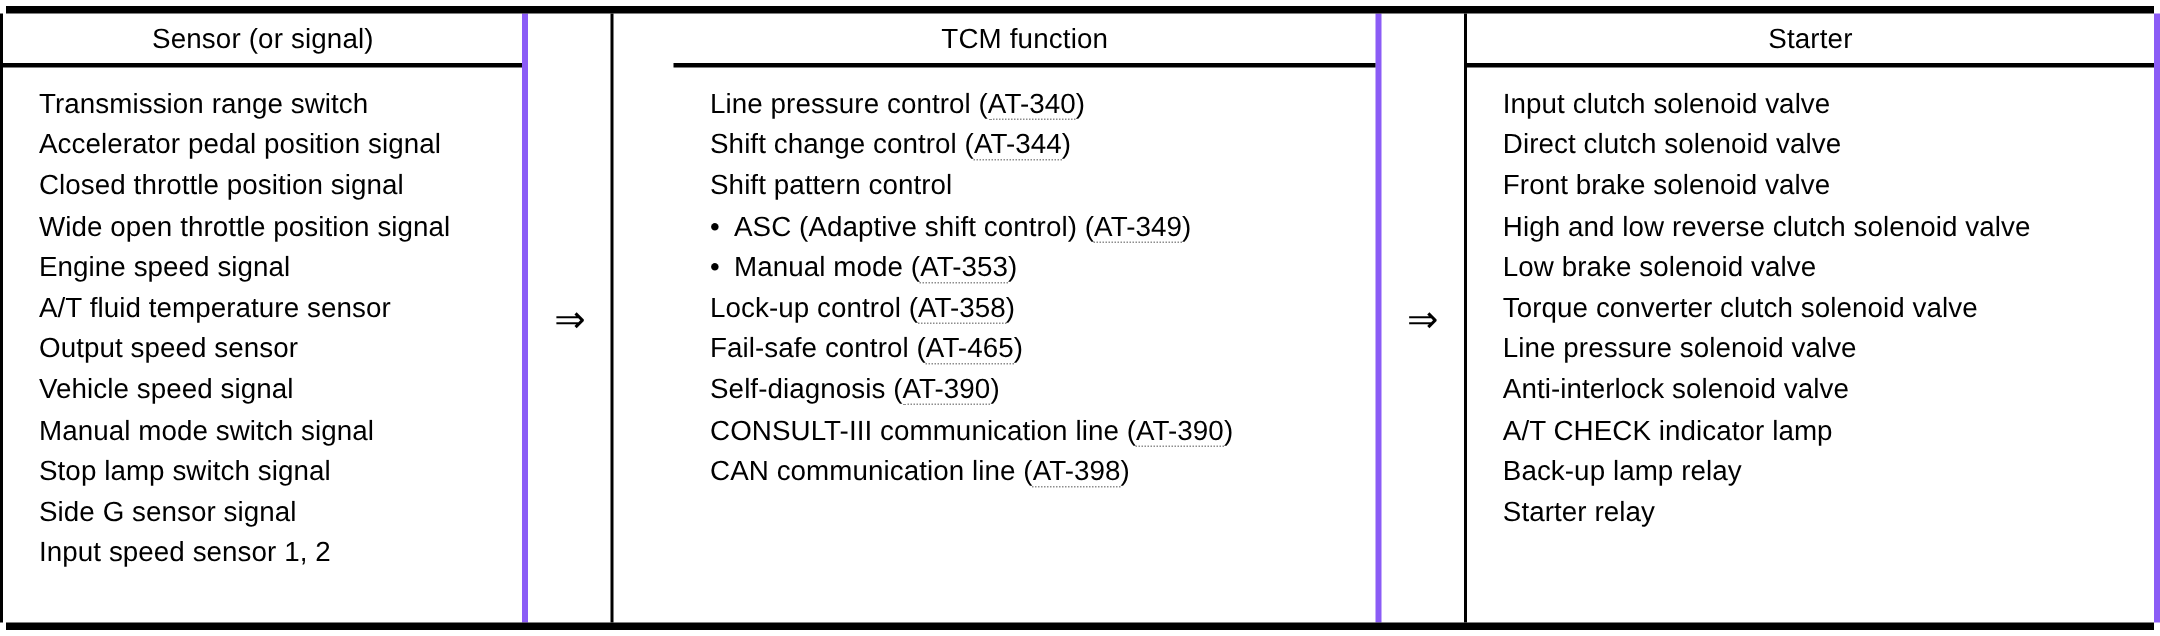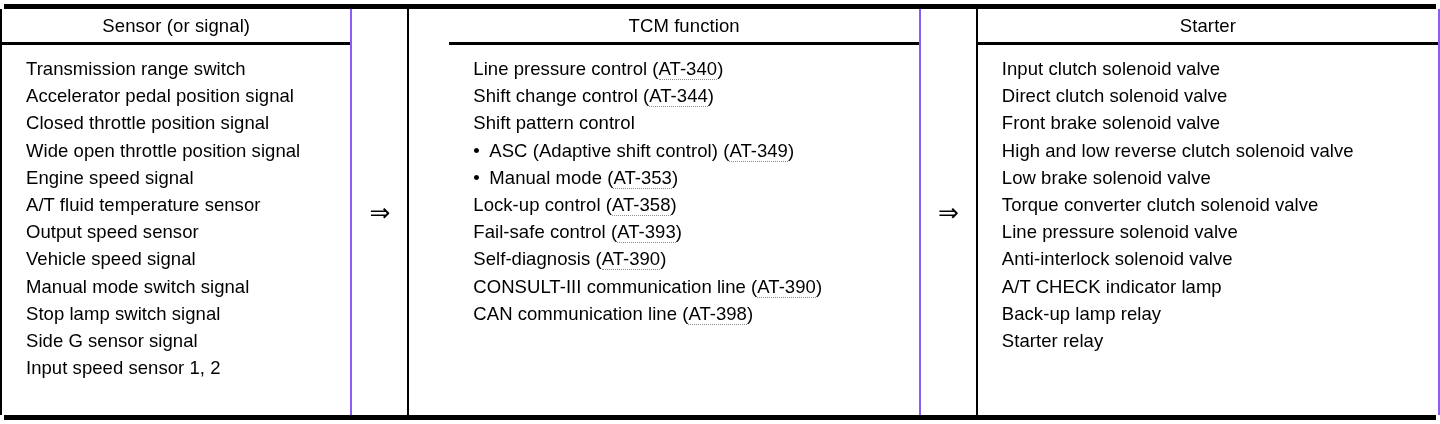--- a/index.html
+++ b/index.html
@@ -34,21 +34,21 @@
     background: #000000;
   }
   .rule-top { top: 4px; }
   .rule-bottom { bottom: 4px; }
 
   .col {
     box-sizing: border-box;
     display: flex;
     flex-direction: column;
     border-left: 2px solid #000000;
-    border-right: 2px solid #8b5cf6;
+    border-right: 4px solid #8b5cf6;
     margin: 9px 0 9px 0;
   }
 
   .col-sensor   { width: 372px; }
   .col-tcm      { width: 540px; padding-left: 40px; }
   .col-actuator { width: 490px; }
 
   .arrow-col {
     width: 58px;
     display: flex;
@@ -132,21 +132,21 @@
 
   <div class="col col-tcm">
     <div class="col-head">TCM function</div>
     <div class="col-body" id="tcm-list">
         <div class="item"><span>Line pressure control</span><span> (</span><span class="xref">AT-340</span><span>)</span></div>
         <div class="item"><span>Shift change control</span><span> (</span><span class="xref">AT-344</span><span>)</span></div>
         <div class="item"><span>Shift pattern control</span></div>
         <div class="item bullet"><span class="dot">•</span><span>ASC (Adaptive shift control)</span><span> (</span><span class="xref">AT-349</span><span>)</span></div>
         <div class="item bullet"><span class="dot">•</span><span>Manual mode</span><span> (</span><span class="xref">AT-353</span><span>)</span></div>
         <div class="item"><span>Lock-up control</span><span> (</span><span class="xref">AT-358</span><span>)</span></div>
-        <div class="item"><span>Fail-safe control</span><span> (</span><span class="xref">AT-393</span><span>)</span></div>
+        <div class="item"><span>Fail-safe control</span><span> (</span><span class="xref">AT-465</span><span>)</span></div>
         <div class="item"><span>Self-diagnosis</span><span> (</span><span class="xref">AT-390</span><span>)</span></div>
         <div class="item"><span>CONSULT-III communication line</span><span> (</span><span class="xref">AT-390</span><span>)</span></div>
         <div class="item"><span>CAN communication line</span><span> (</span><span class="xref">AT-398</span><span>)</span></div>
       </div>
   </div>
 
   <div class="arrow-col">
     <span class="arrow-glyph">⇒</span>
   </div>
 

